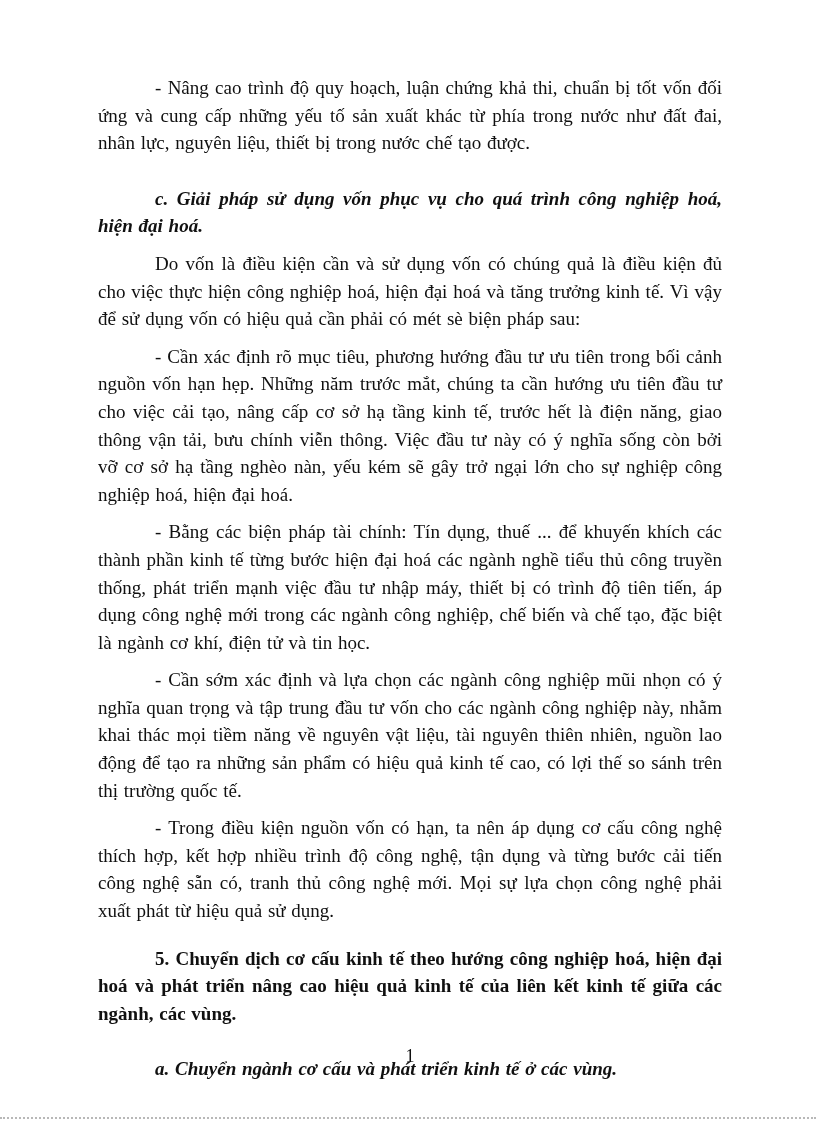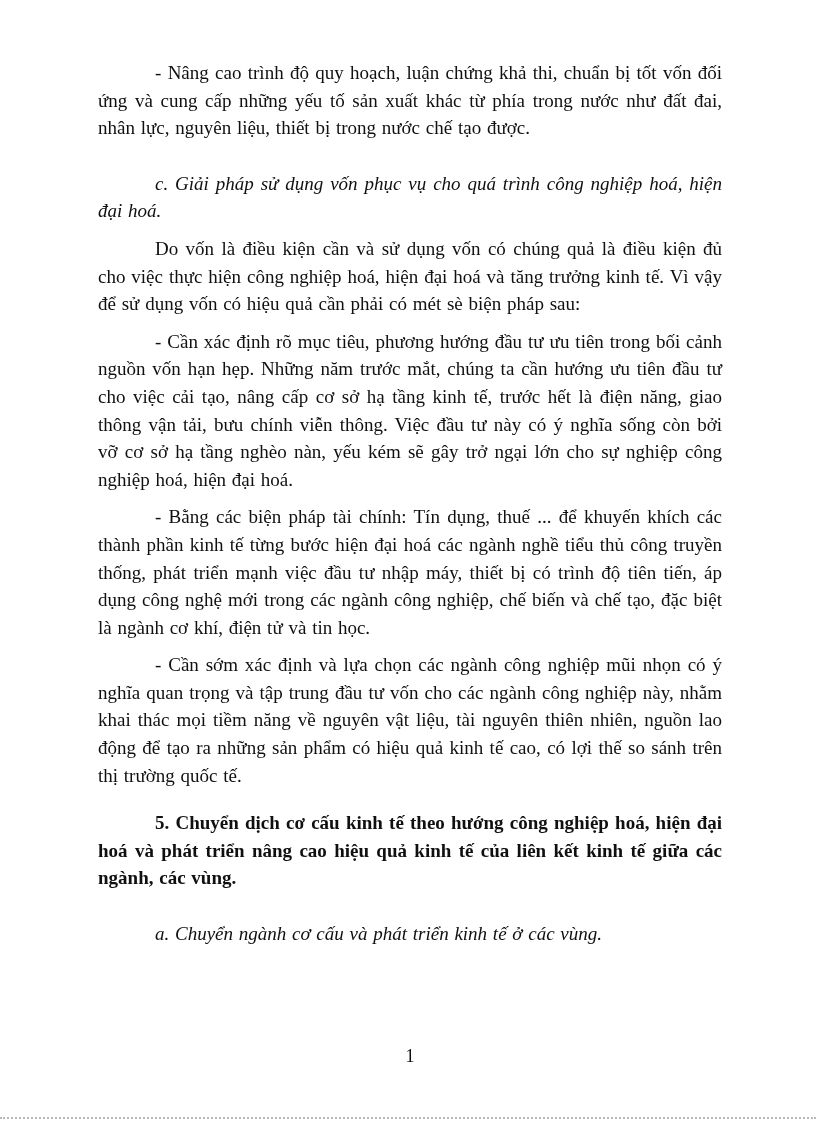--- a/index.html
+++ b/index.html
@@ -9,33 +9,33 @@
   }
   .page {
     position: relative;
     width: 816px;
     height: 1123px;
     background: #ffffff;
     color: #101010;
     font-family: "Liberation Serif", "DejaVu Serif", serif;
     overflow: hidden;
     box-sizing: border-box;
-    padding: 59px 94px 0 98px;
+    padding: 74px 94px 0 98px;
   }
   .para {
     margin: 0 0 10px 0;
     font-size: 19px;
     line-height: 27.6px;
     text-align: justify;
     text-indent: 57px;
     word-spacing: 1px;
   }
   .para.body { font-weight: normal; font-style: normal; }
   .para.heading-bold { font-weight: bold; font-style: normal; margin-top: 20px; }
-  .para.heading-bold-italic { font-weight: normal; font-style: italic; margin-top: 28px; }
+  .para.heading-bold-italic { font-weight: bold; font-style: italic; margin-top: 28px; }
   .page-number {
     position: absolute;
     top: 1046px;
     left: 98px;
     right: 94px;
     text-align: center;
     font-size: 18px;
     color: #101010;
   }
   .bottom-dotted-divider {
@@ -57,20 +57,21 @@
   <p class="para heading-bold-italic">c. Giải pháp sử dụng vốn phục vụ cho quá trình công nghiệp hoá, hiện đại hoá.</p>
 
   <p class="para body">Do vốn là điều kiện cần và sử dụng vốn có chúng quả là điều kiện đủ cho việc thực hiện công nghiệp hoá, hiện đại hoá và tăng trưởng kinh tế. Vì vậy để sử dụng vốn có hiệu quả cần phải có mét sè biện pháp sau:</p>
 
   <p class="para body">- Cần xác định rõ mục tiêu, phương hướng đầu tư ưu tiên trong bối cảnh nguồn vốn hạn hẹp. Những năm trước mắt, chúng ta cần hướng ưu tiên đầu tư cho việc cải tạo, nâng cấp cơ sở hạ tầng kinh tế, trước hết là điện năng, giao thông vận tải, bưu chính viễn thông. Việc đầu tư này có ý nghĩa sống còn bởi vỡ cơ sở hạ tầng nghèo nàn, yếu kém sẽ gây trở ngại lớn cho sự nghiệp công nghiệp hoá, hiện đại hoá.</p>
 
   <p class="para body">- Bằng các biện pháp tài chính: Tín dụng, thuế ... để khuyến khích các thành phần kinh tế từng bước hiện đại hoá các ngành nghề tiểu thủ công truyền thống, phát triển mạnh việc đầu tư nhập máy, thiết bị có trình độ tiên tiến, áp dụng công nghệ mới trong các ngành công nghiệp, chế biến và chế tạo, đặc biệt là ngành cơ khí, điện tử và tin học.</p>
 
   <p class="para body">- Cần sớm xác định và lựa chọn các ngành công nghiệp mũi nhọn có ý nghĩa quan trọng và tập trung đầu tư vốn cho các ngành công nghiệp này, nhằm khai thác mọi tiềm năng về nguyên vật liệu, tài nguyên thiên nhiên, nguồn lao động để tạo ra những sản phẩm có hiệu quả kinh tế cao, có lợi thế so sánh trên thị trường quốc tế.</p>
 
+  <p class="para body">- Trong điều kiện nguồn vốn có hạn, ta nên áp dụng cơ cấu công nghệ thích hợp, kết hợp nhiều trình độ công nghệ, tận dụng và từng bước cải tiến công nghệ sẵn có, tranh thủ công nghệ mới. Mọi sự lựa chọn công nghệ phải xuất phát từ hiệu quả sử dụng.</p>
 
   <p class="para heading-bold">5. Chuyển dịch cơ cấu kinh tế theo hướng công nghiệp hoá, hiện đại hoá và phát triển nâng cao hiệu quả kinh tế của liên kết kinh tế giữa các ngành, các vùng.</p>
 
   <p class="para heading-bold-italic">a. Chuyển ngành cơ cấu và phát triển kinh tế ở các vùng.</p>
 
   <div class="page-number">1</div>
 
   <div class="bottom-dotted-divider"></div>
 
 </div>

